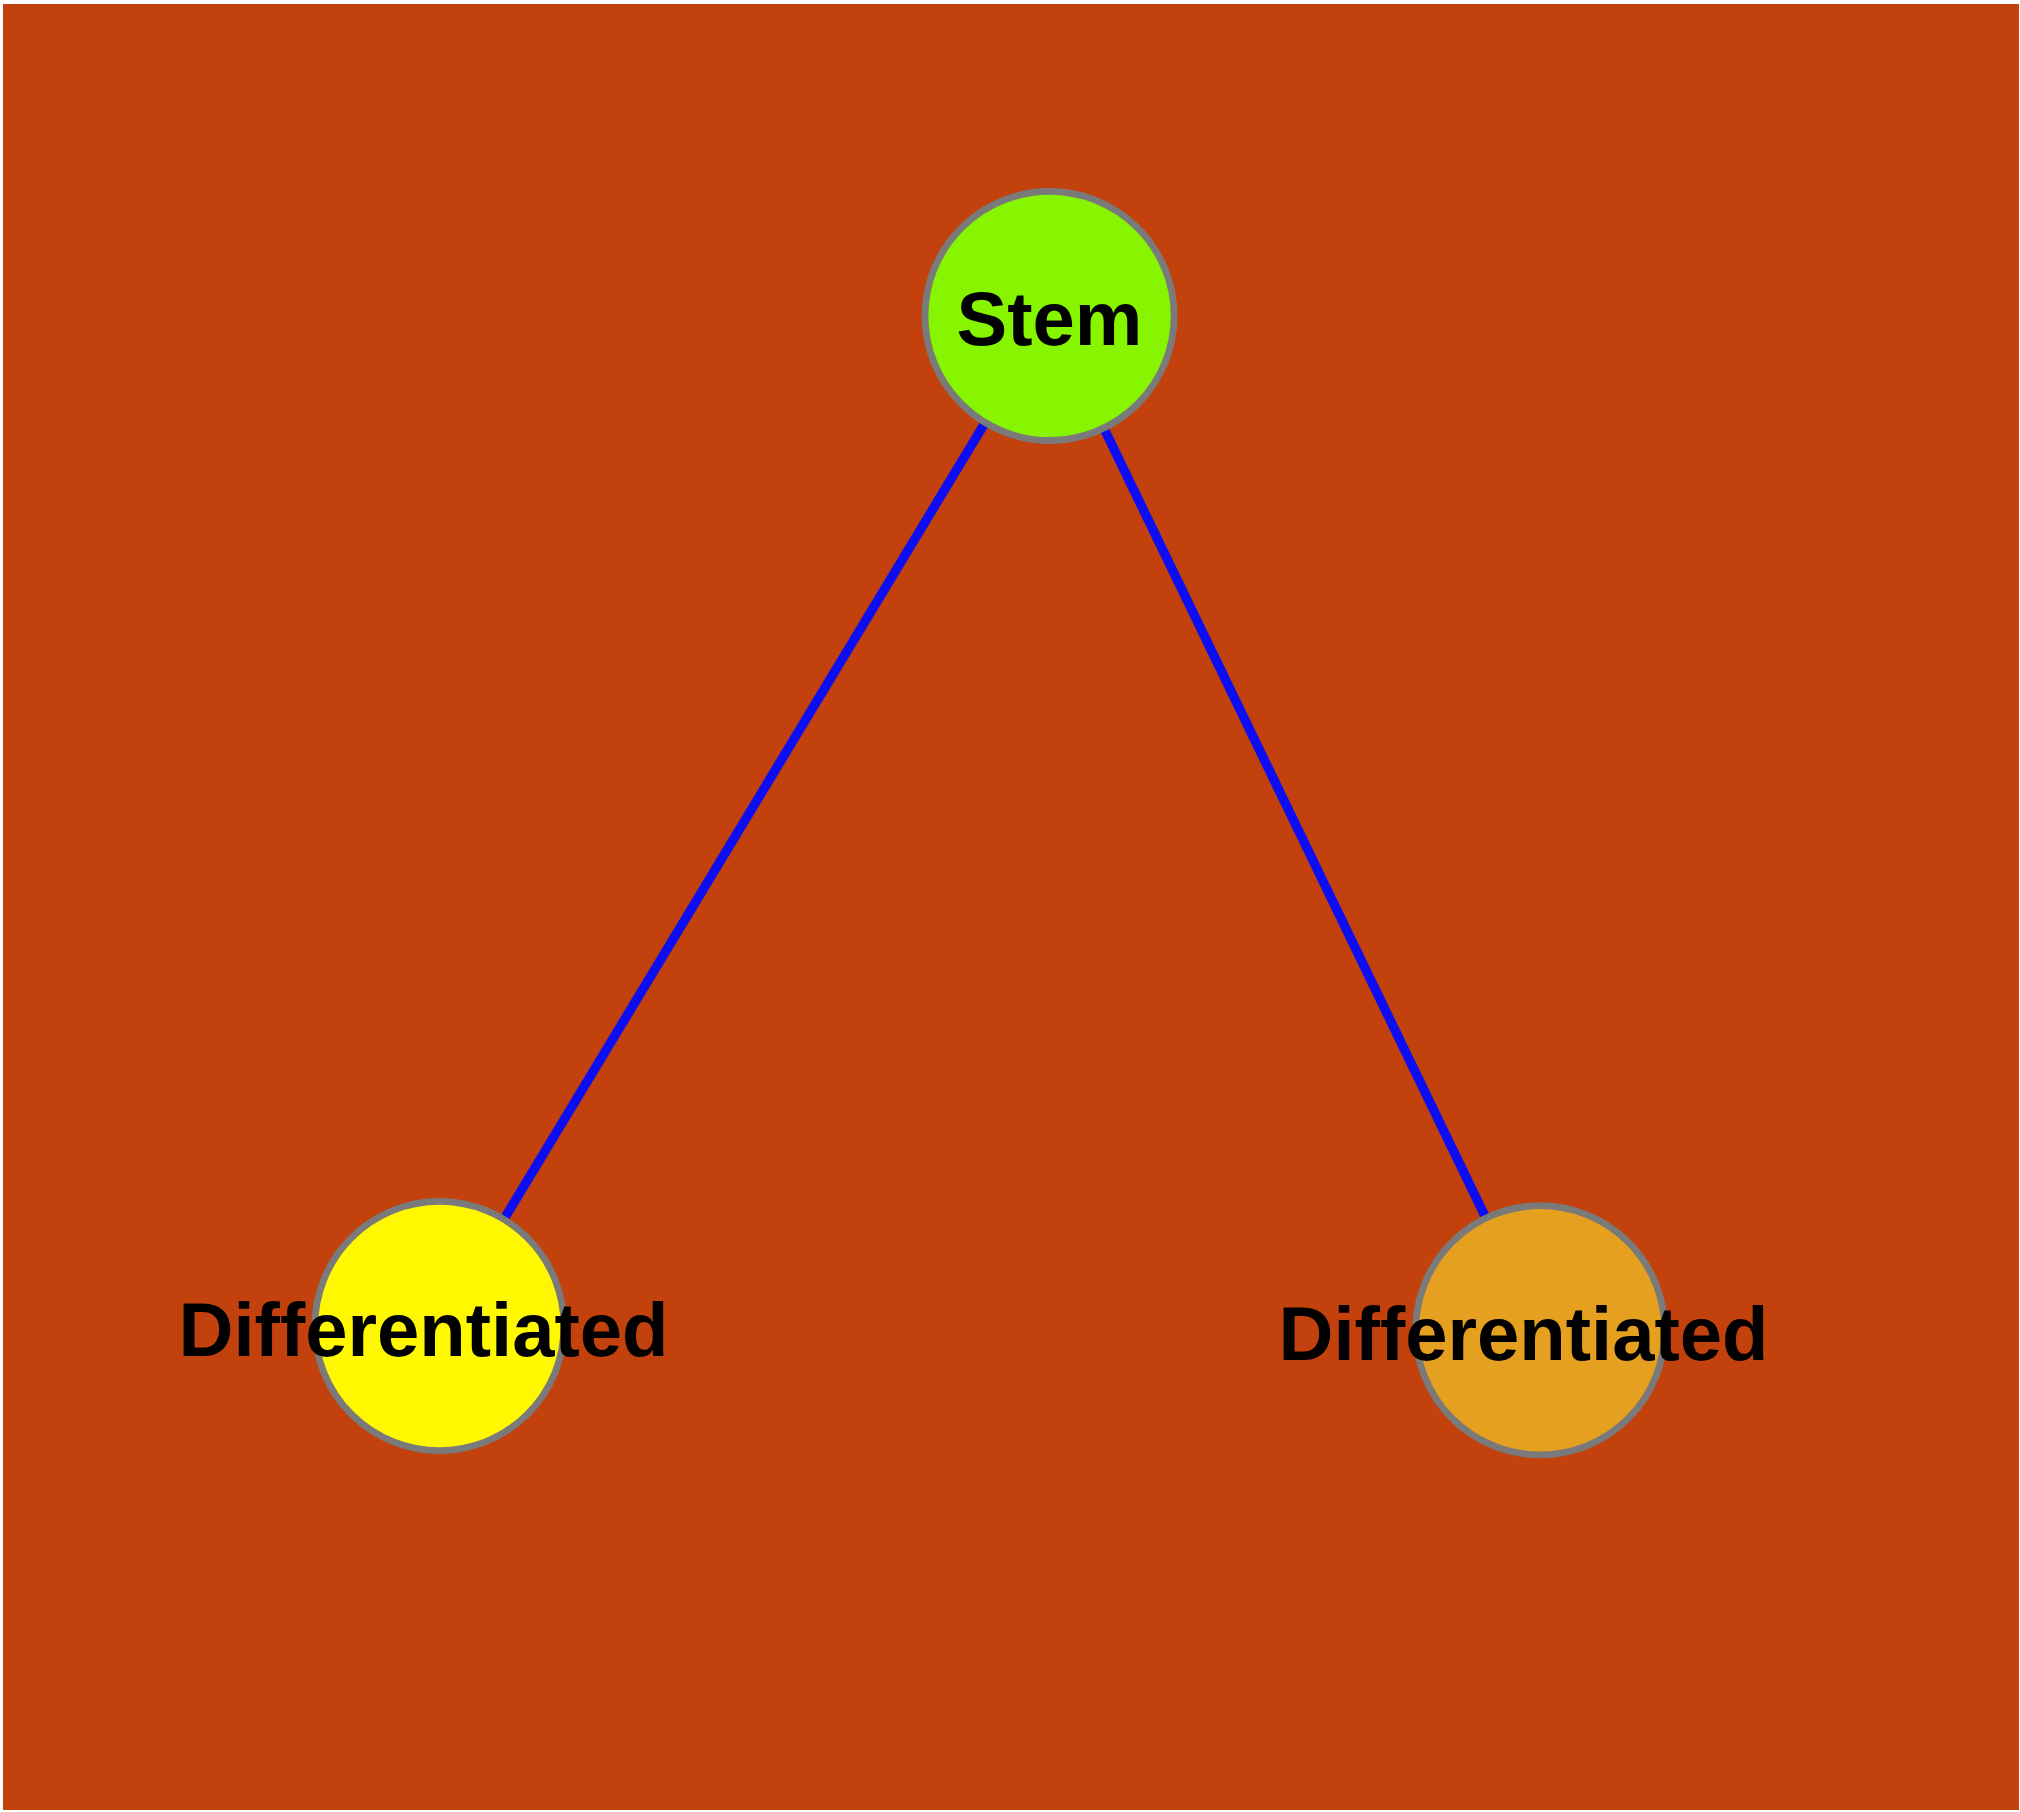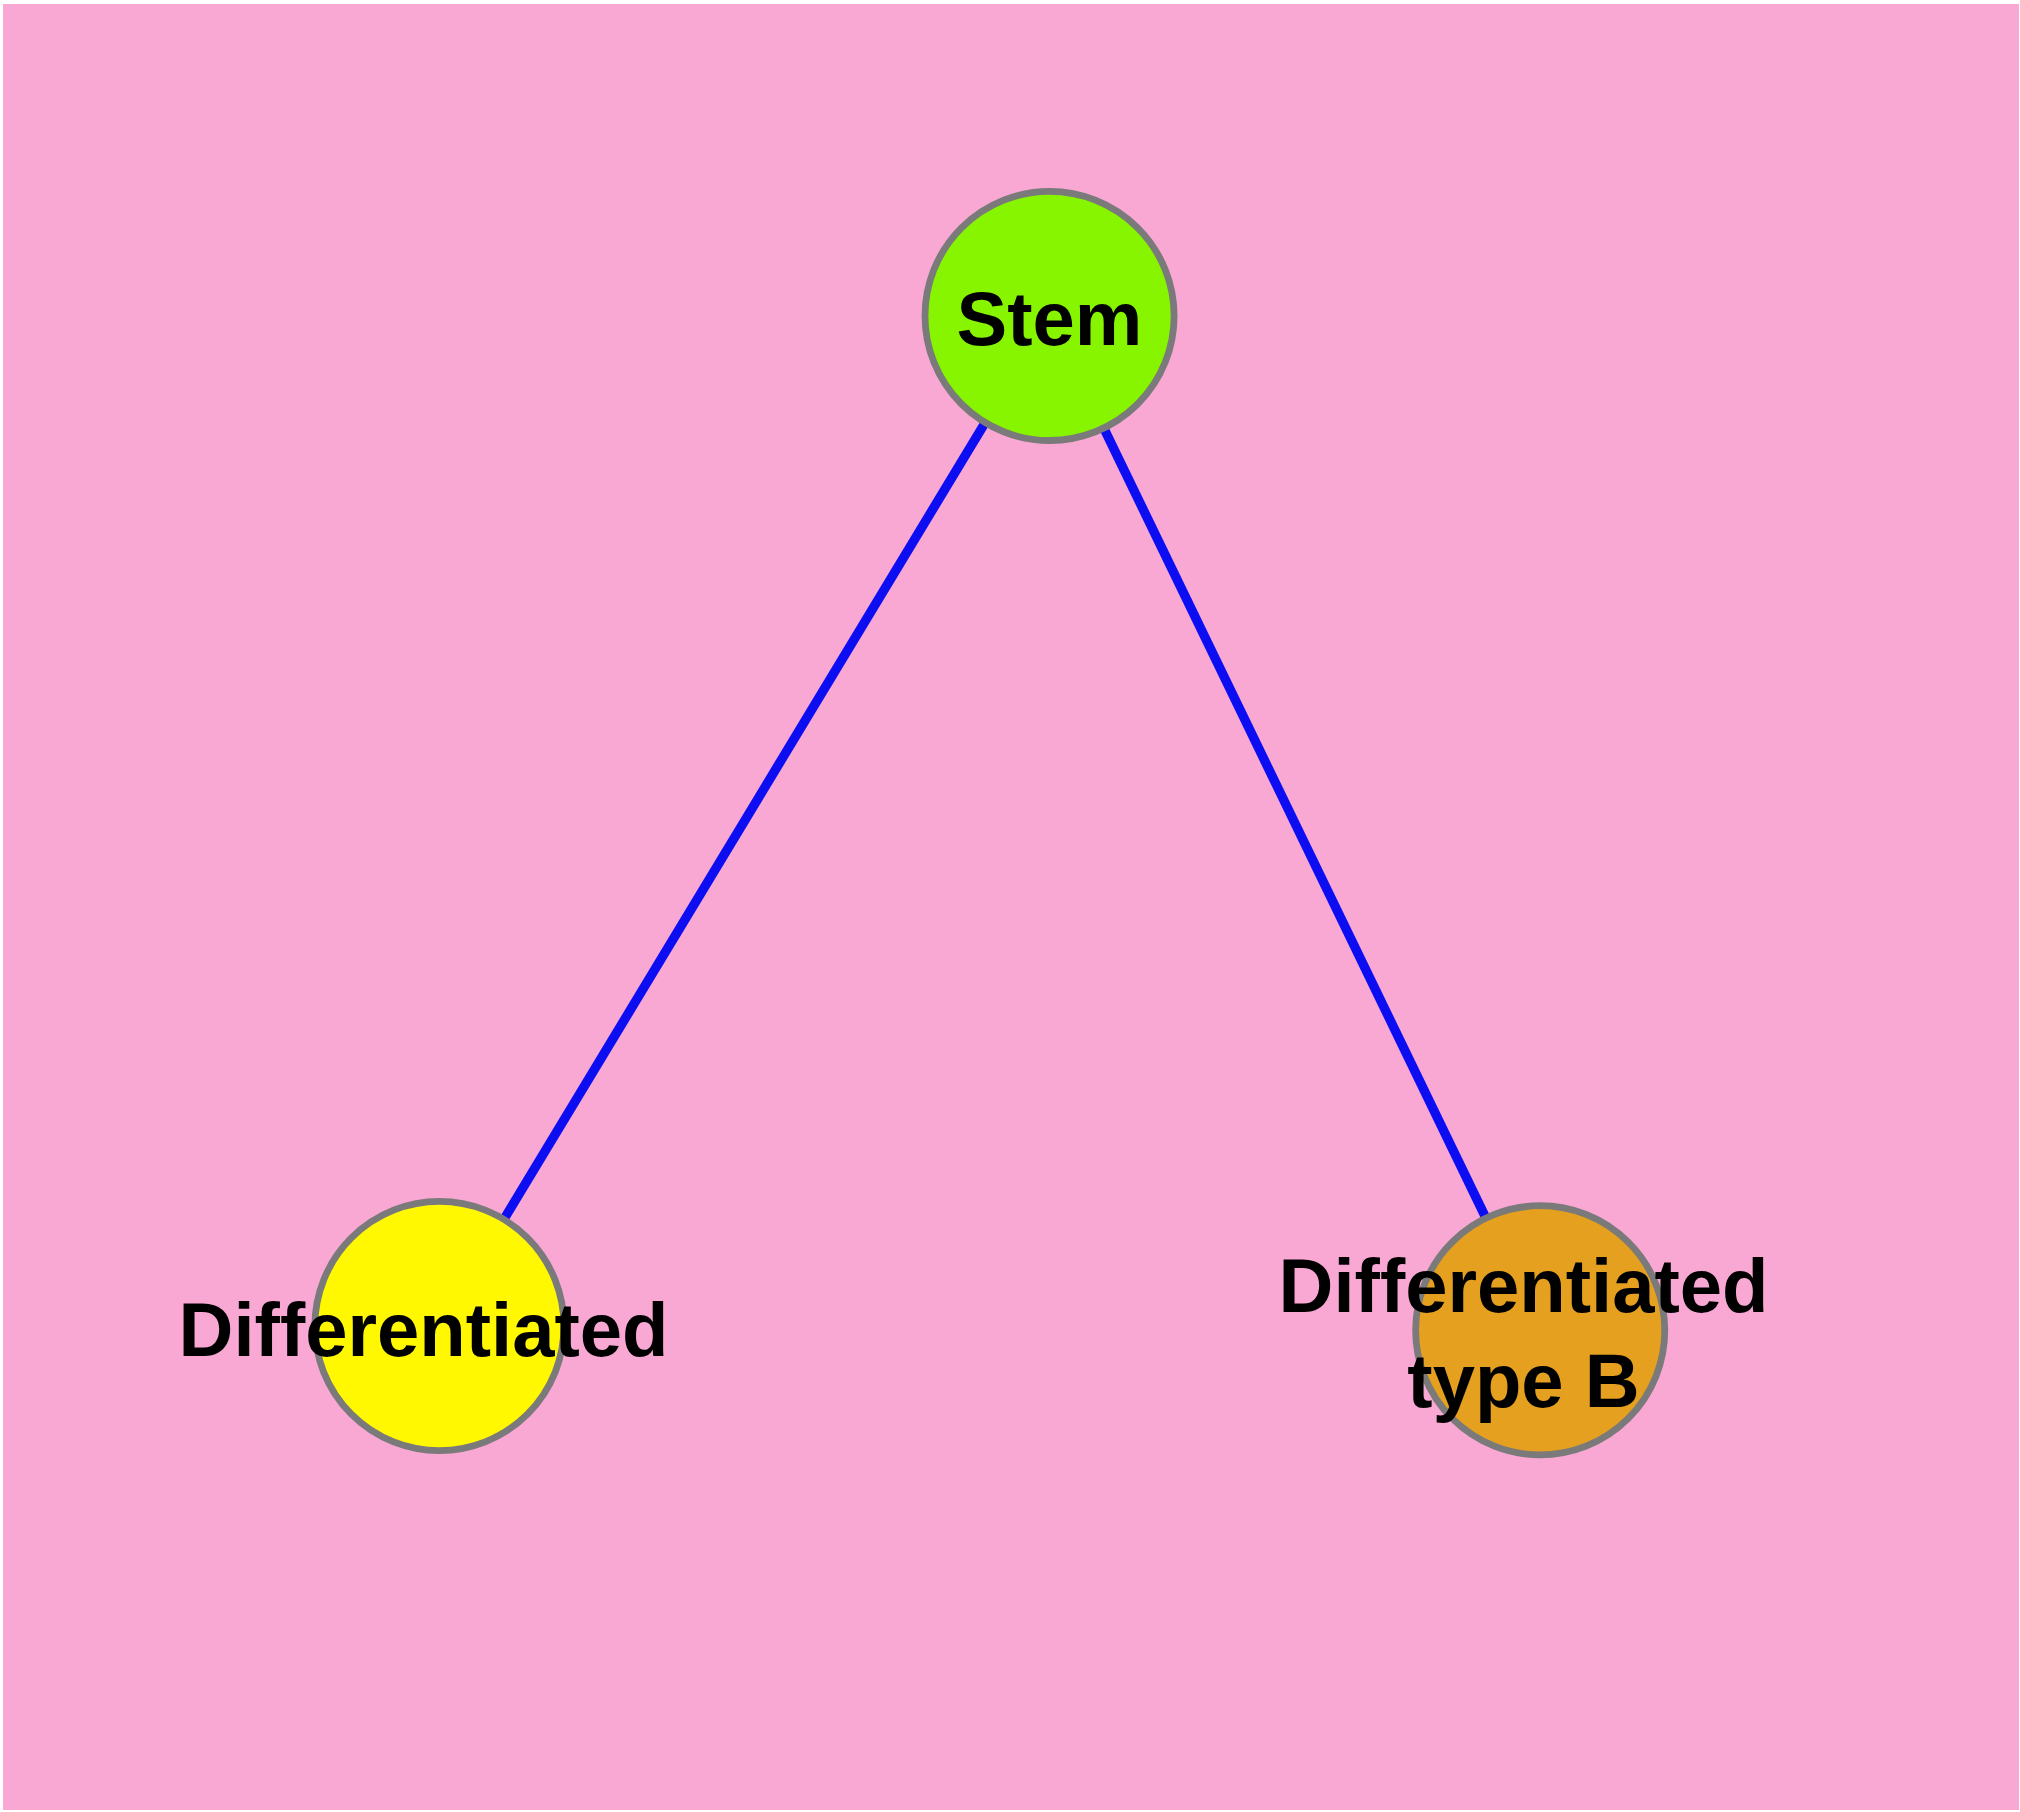--- a/index.html
+++ b/index.html
@@ -35,21 +35,21 @@
     line-height: 95px;
     color: #000000;
     white-space: nowrap;
     letter-spacing: 0px;
   }
   .node-label .line { display: block; }
 </style>
 </head>
 <body>
 
-<div class="canvas" style="background-color: #f9a8d4;">
+<div class="canvas" style="background-color: #c2410c;">
 
   <svg class="graph-svg" viewBox="0 0 2379 2131">
 
     <line x1="1235" y1="368" x2="515" y2="1560" stroke-width="11" stroke="#0D0DF2"></line>
 
     <line x1="1235" y1="368" x2="1814" y2="1565" stroke-width="11" stroke="#0D0DF2"></line>
 
     <circle cx="1235" cy="368" r="147" stroke-width="8" fill="#87F500"></circle>
     <circle cx="1235" cy="368" r="147" fill="none" stroke-width="8" stroke="#7A7A7A"></circle>
 
@@ -63,17 +63,16 @@
   <div class="node-label" style="left:1047px; top:314px;">
     <span class="line">Stem</span>
   </div>
 
   <div class="node-label" style="left:421px; top:1325px;">
     <span class="line">Differentiated</span>
   </div>
 
   <div class="node-label" style="left:1521px; top:1329px;">
     <span class="line">Differentiated</span>
-    <span class="line">type B</span>
   </div>
 
 </div>
 
 
 </body></html>

